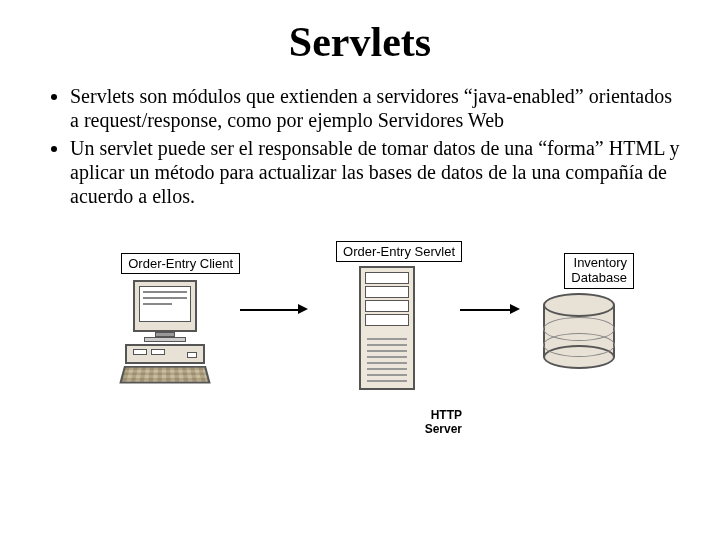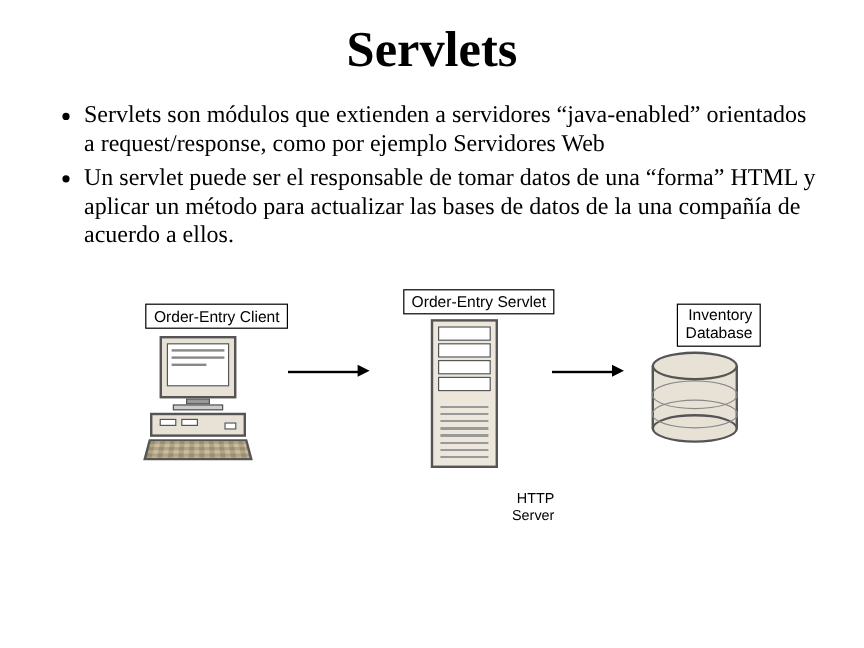--- a/index.html
+++ b/index.html
@@ -49,20 +49,21 @@
     display: inline-block;
     border: 1px solid #000;
     background: #fff;
     padding: 2px 6px;
     font-size: 13px;
     color: #000;
   }
   .caption {
     font-size: 12px;
     margin-top: 18px;
+    font-weight: bold;
   }
   .arrow-line {
     position: absolute;
     height: 0;
     border-top: 2px solid #000;
   }
   .arrow-head {
     position: absolute;
     width: 0; height: 0;
     border-top: 5px solid transparent;

